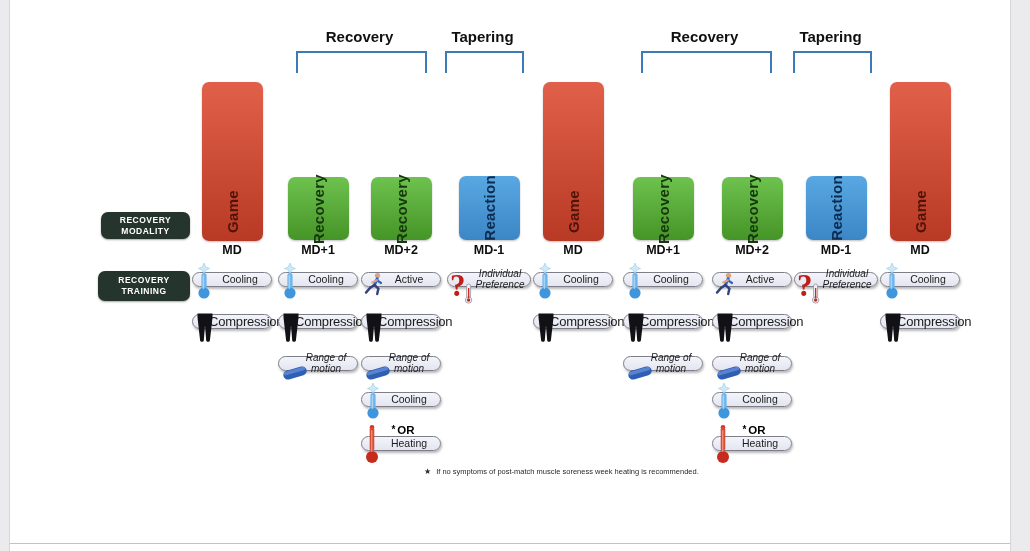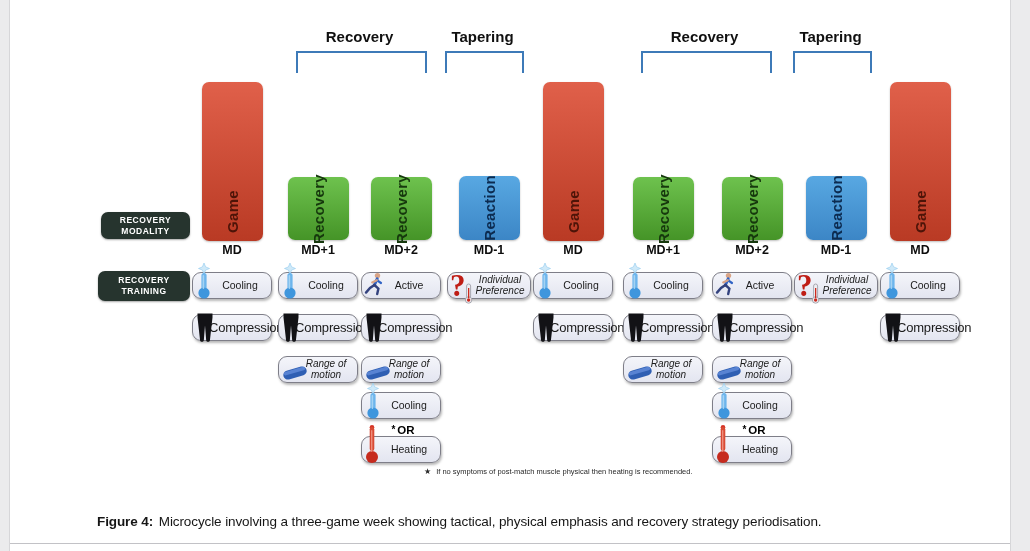--- a/index.html
+++ b/index.html
@@ -29,21 +29,21 @@
   .t-reaction .vlabel{color:#0c2b50;}
   .md-label{position:absolute;width:80px;text-align:center;font-weight:bold;font-size:12.5px;color:#0d0d0d;}
 
   
   .badge{position:absolute;background:var(--badge_bg);border-radius:7px;color:#fff;
          display:flex;flex-direction:column;align-items:center;justify-content:center;
          font-weight:bold;font-size:8.5px;letter-spacing:.5px;line-height:1.25;
          box-shadow:0 1px 2px rgba(0,0,0,.35);}
 
   
-  .mbox{position:absolute;height:27px;box-sizing:border-box;border:1.4px solid var(--box_border);
+  .mbox{position:absolute;height:15px;box-sizing:border-box;border:1.4px solid var(--box_border);
         border-radius:9px;background:linear-gradient(180deg,#f4f5fa,#e3e5f0);
         display:flex;align-items:center;box-shadow:1px 2px 2.5px rgba(0,0,0,.28);}
   .micon{position:absolute;z-index:2;pointer-events:none;line-height:0;}
   .i-cooling{left:1px;top:-11px;}
   .i-heating{left:2px;top:-13px;}
   .i-compression{left:3px;top:-2px;}
   .i-active{left:2px;top:-1px;}
   .i-rom{left:2px;top:8px;}
   .i-indpref{left:2px;top:-4px;}
   .mlabel{flex:1;text-align:center;padding-left:16px;font-size:10.5px;line-height:1.05;
@@ -334,20 +334,17 @@
         <span class="micon i-compression"><svg width="18" height="30" viewBox="0 0 18 30">
             <path d="M1.5 0.5 H16.5 V4.5 L13.9 27.5 C13.7 29.3 10.4 29.3 10.2 27.5 L9 12.5 L7.8 27.5 C7.6 29.3 4.3 29.3 4.1 27.5 L1.5 4.5 Z" fill="#121216"></path>
           </svg></span>
         <span class="mlabel">Compression</span>
       </div>
     </div>
 
   <div class="footnote">
     <span class="fstar">★</span>
     <div class="flines">
-      <div>If no symptoms of post-match muscle physical then heating is recommended.</div>
+      <div>If no symptoms of post-match muscle soreness week heating is recommended.</div>
     </div>
   </div>
 
-  <div class="caption">
-    <b>Figure 4:</b><span> Microcycle involving a three-game week showing tactical, physical emphasis and recovery strategy periodisation.</span>
-  </div>
 </div>
 
 </body></html>

